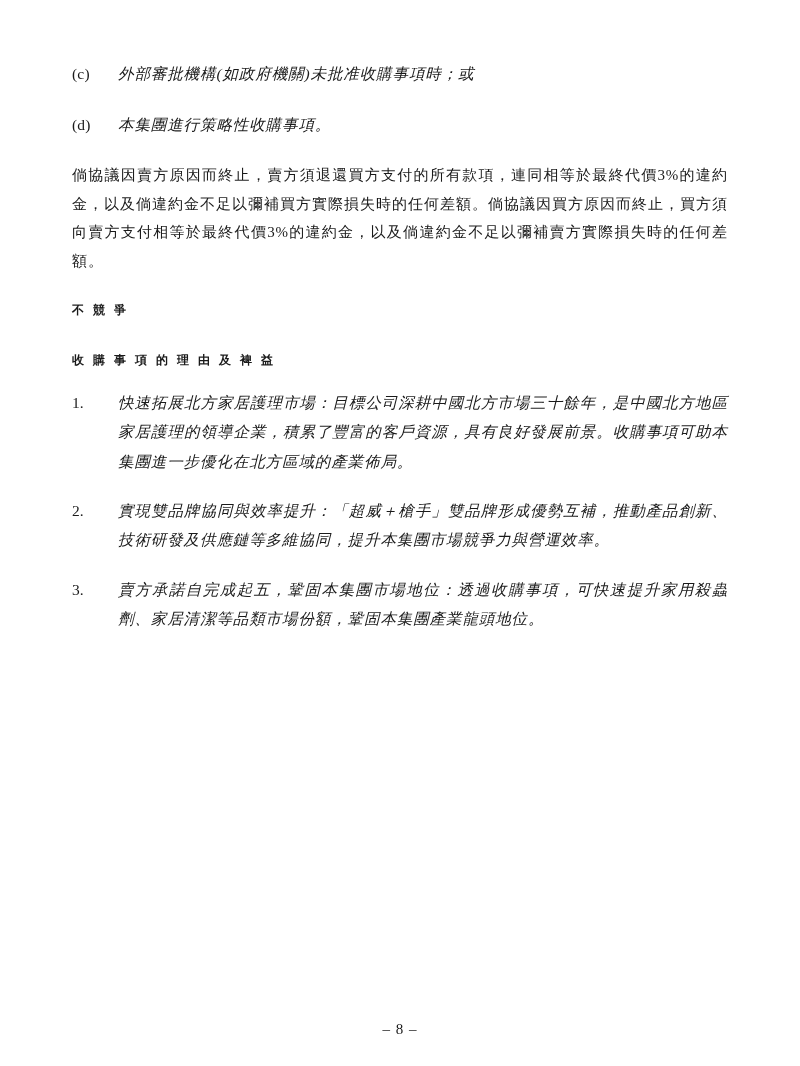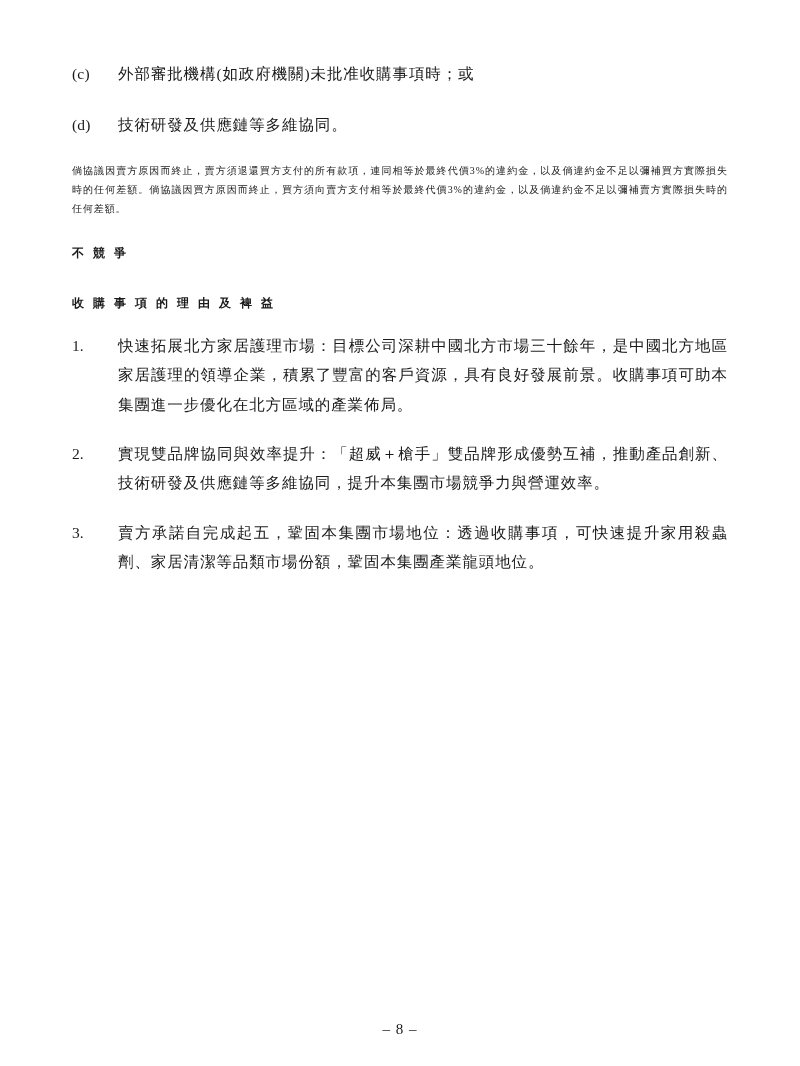--- a/index.html
+++ b/index.html
@@ -34,23 +34,24 @@
     font-size: 15.5px;
     line-height: 1.85;
     letter-spacing: 0.2px;
   }
   .lettered .content {
     flex: 1 1 auto;
     font-size: 15.5px;
     line-height: 1.85;
     text-align: justify;
     letter-spacing: 0.9px;
+    font-style: italic;
   }
   p.para {
-    font-size: 10px;
+    font-size: 15px;
     line-height: 1.9;
     text-align: justify;
     text-justify: inter-ideograph;
     letter-spacing: 0.9px;
     margin: 0 0 20px 0;
   }
   h3.heading {
     font-size: 12px;
     font-weight: bold;
     letter-spacing: 3px;
@@ -72,20 +73,21 @@
     font-size: 15.5px;
     line-height: 1.9;
   }
   .numbered .content {
     flex: 1 1 auto;
     font-size: 15.5px;
     line-height: 1.9;
     text-align: justify;
     text-justify: inter-ideograph;
     letter-spacing: 0.9px;
+    font-style: italic;
   }
   .footer {
     position: absolute;
     left: 0;
     right: 0;
     bottom: 28px;
     text-align: center;
     font-size: 15px;
     letter-spacing: 1px;
     color: #1a1a1a;
@@ -96,21 +98,21 @@
 
 <div class="page">
 
   <div class="lettered">
     <div class="marker">(c)</div>
     <div class="content">外部審批機構(如政府機關)未批准收購事項時；或</div>
   </div>
 
   <div class="lettered">
     <div class="marker">(d)</div>
-    <div class="content">技術研發及供應鏈等多維協同。</div>
+    <div class="content">本集團進行策略性收購事項。</div>
   </div>
 
   <p class="para">倘協議因賣方原因而終止，賣方須退還買方支付的所有款項，連同相等於最終代價3%的違約金，以及倘違約金不足以彌補買方實際損失時的任何差額。倘協議因買方原因而終止，買方須向賣方支付相等於最終代價3%的違約金，以及倘違約金不足以彌補賣方實際損失時的任何差額。</p>
 
   <h3 class="heading">不 競 爭</h3>
 
 
   <h3 class="heading spaced">收 購 事 項 的 理 由 及 裨 益</h3>
 
 

